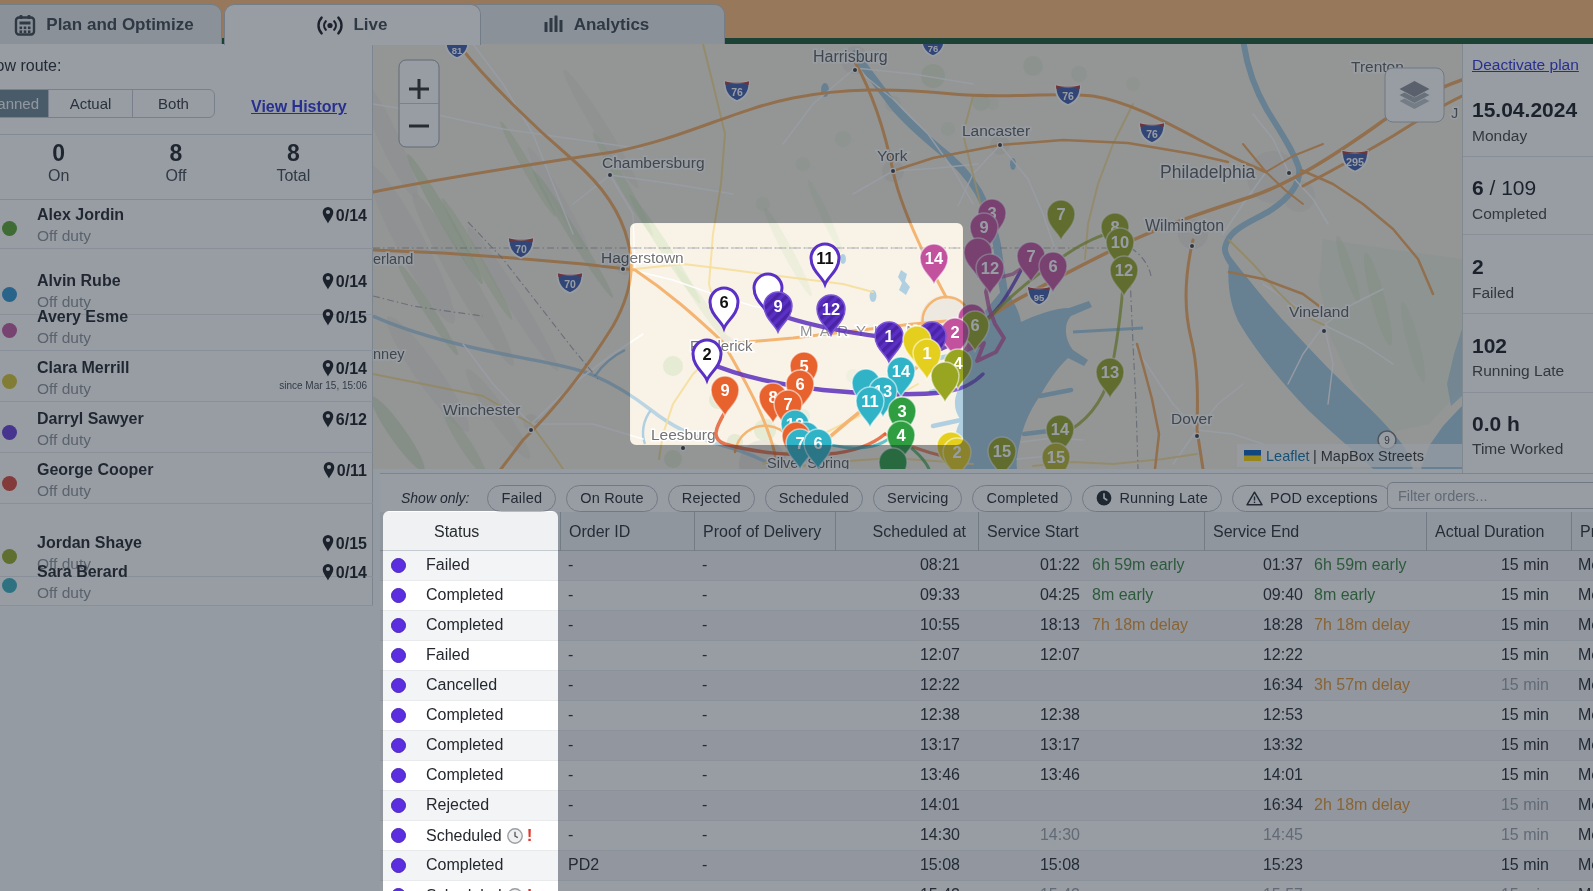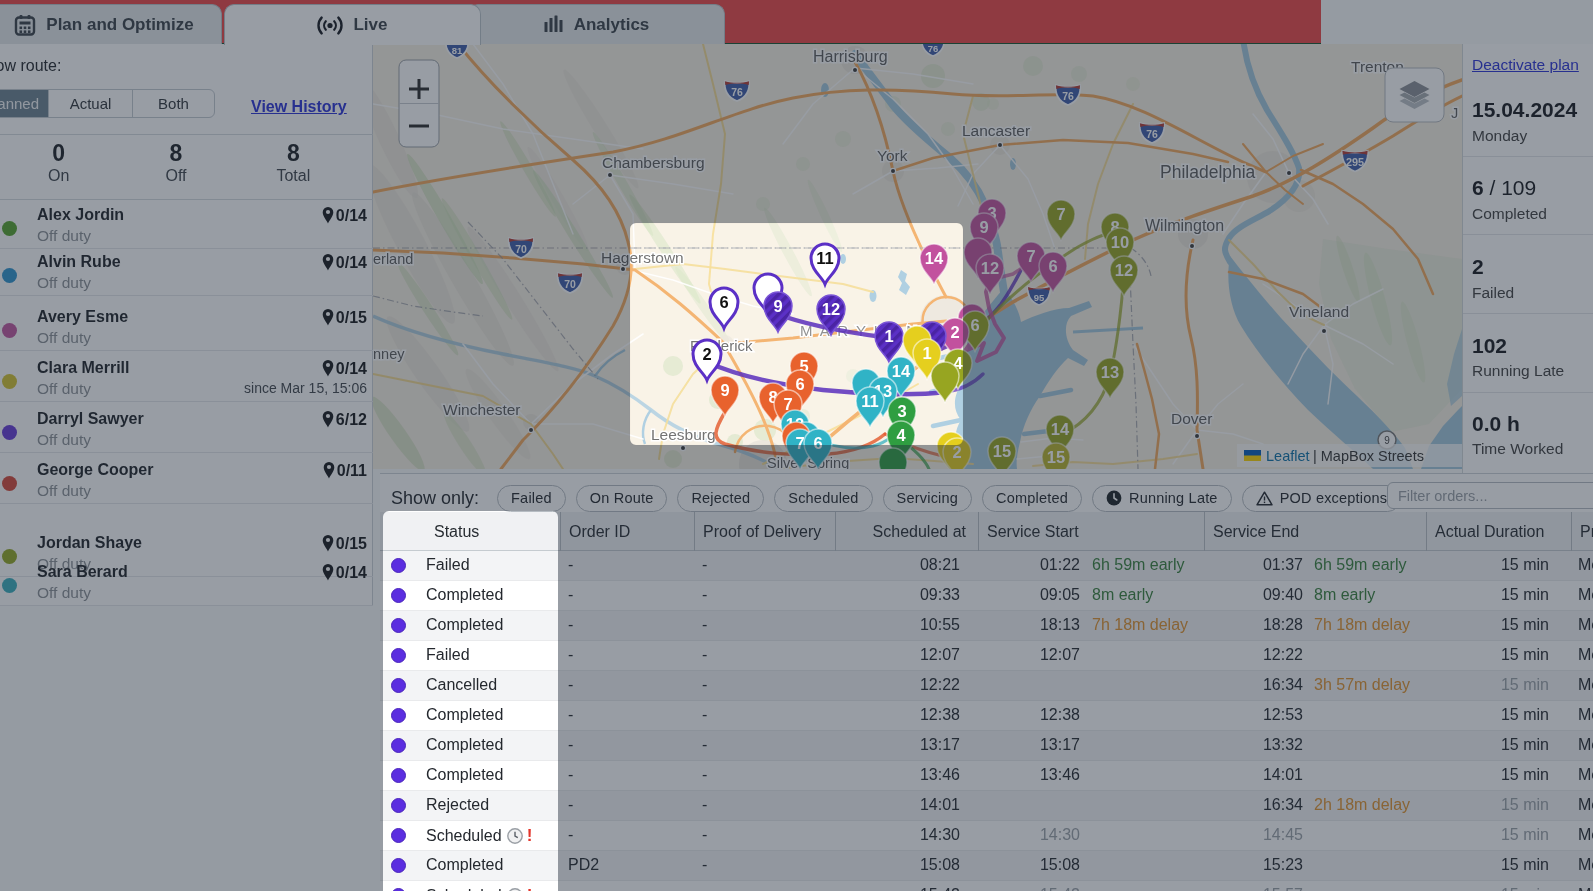--- a/index.html
+++ b/index.html
@@ -1,20 +1,20 @@
 <!DOCTYPE html>
 <html><head><meta charset="utf-8">
 <style>
 *{margin:0;padding:0;box-sizing:border-box;}
 html,body{width:1593px;height:891px;overflow:hidden;}
 body{font-family:"Liberation Sans",sans-serif;background:#fafbfc;position:relative;}
 #page{position:absolute;left:0;top:0;width:1593px;height:891px;}
 
 
-#tabbar{position:absolute;left:0;top:0;width:1321px;height:44px;background:#ef4444;border-bottom:1px solid #14532d;}
+#tabbar{position:absolute;left:0;top:0;width:1593px;height:44px;background:#fdba74;border-bottom:6px solid #14532d;}
 .tab{position:absolute;top:4px;height:40px;border:1px solid #bac3c9;border-bottom:none;border-radius:10px 10px 0 0;display:flex;align-items:center;justify-content:center;gap:10px;font-size:17px;font-weight:bold;color:#394149;background:#e4e8ea;}
 .tab.active{background:#fff;height:41px;z-index:2;}
 #tab1{left:-14px;width:236px;}
 #tab2{left:224px;width:257px;}
 #tab3{left:468px;width:257px;}
 
 
 #sidebar{position:absolute;left:0;top:44px;width:373px;height:562px;background:#fff;border-right:1px solid #ccd2d7;border-bottom:1px solid #ccd2d7;}
 #showroute{position:absolute;left:-24px;top:13px;font-size:16px;color:#23272c;}
 #seg{position:absolute;left:-26px;top:45px;height:29px;display:flex;border:1px solid #c3cad0;border-radius:6px;overflow:hidden;background:#fff;}
@@ -24,37 +24,37 @@
 #stats{position:absolute;left:0;top:90px;width:352px;height:64px;background:#fff;display:flex;text-align:center;}
 #stats:before{content:"";position:absolute;left:0;top:0;width:373px;height:64px;border-top:1px solid #d6dbdf;border-bottom:1px solid #d6dbdf;}
 #stats .st{flex:1;padding-top:6px;}
 #stats b{font-size:23px;color:#1b1f24;display:block;line-height:27px;}
 #stats span{font-size:16px;color:#3d434a;}
 .drow{position:absolute;left:0;width:373px;height:51px;border-bottom:1px solid #e4e7ea;}
 .ddot{position:absolute;left:2px;top:23px;width:15px;height:15px;border-radius:50%;}
 .dname{position:absolute;left:37px;top:8px;font-size:16px;font-weight:bold;color:#1d2126;}
 .dduty{position:absolute;left:37px;top:29px;font-size:15.5px;color:#8b9096;}
 .dcnt{position:absolute;right:6px;top:8px;font-size:16px;font-weight:bold;color:#15181c;}
-.dsince{position:absolute;right:6px;top:29px;font-size:14px;color:#41464d;}
+.dsince{position:absolute;right:6px;top:29px;font-size:10px;color:#41464d;}
 .dpin{display:inline-block;vertical-align:-3px;margin-right:2px;}
 
 
 #map{position:absolute;left:373px;top:44px;width:1089px;height:425px;overflow:hidden;background:#f8f1e4;}
 
 
 #rpanel{position:absolute;left:1462px;top:44px;width:131px;height:429px;background:#fff;border-left:1px solid #d2d7da;}
 #rpanel .big{position:absolute;left:9px;font-size:21px;font-weight:bold;color:#15181d;white-space:nowrap;}
 #rpanel .sm{position:absolute;left:9px;font-size:15.5px;color:#404040;white-space:nowrap;}
 #rpanel .dv{position:absolute;left:0;width:131px;border-top:1px solid #e2e5e8;}
 #deact{position:absolute;left:9px;top:12px;font-size:15.5px;color:#2a31d8;text-decoration:underline;white-space:nowrap;}
 
 
 #bottom{position:absolute;left:380px;top:473px;width:1213px;height:418px;background:#fff;border-top:1px solid #ccd2d7;}
 #chips{position:absolute;left:0;top:5px;width:1213px;height:38px;display:flex;align-items:center;}
-#chips .lbl{font-size:18px;color:#23272c;margin-left:11px;}
+#chips .lbl{font-size:14px;color:#23272c;margin-left:21px;font-style:italic;}
 .chip{display:inline-flex;align-items:center;gap:7px;height:27px;padding:0 13px;border:1px solid #b6bcc2;border-radius:14px;font-size:14.5px;color:#23272c;margin-left:10px;background:#fff;white-space:nowrap;letter-spacing:0.2px;}
 #filter{position:absolute;left:1007px;top:8px;width:230px;height:27px;border:1px solid #b6bcc2;border-radius:6px;font-size:14.5px;color:#999fa6;padding-left:10px;display:flex;align-items:center;background:#fff;}
 
 #thead{position:absolute;left:0;top:38px;width:1213px;height:39px;background:#f0f1f3;border-bottom:1px solid #c5cbd0;}
 #thead .hc{position:absolute;top:0;height:39px;display:flex;align-items:center;font-size:16px;color:#272c31;border-left:1px solid #b9bfc5;padding-left:8px;}
 #tbody{position:absolute;left:0;top:77px;width:1213px;height:341px;overflow:hidden;}
 .trow{position:absolute;left:0;width:1213px;height:30px;font-size:16px;color:#24282e;border-bottom:1px solid #e9eaec;box-sizing:border-box;}
 .trow.odd{background:#f3f4f6;}
 .tdot{position:absolute;left:11px;top:7px;width:15px;height:15px;border-radius:50%;background:#5b2ee0;border:1px solid #4a25bd;box-sizing:border-box;}
 .c1{position:absolute;left:46px;top:5px;}
@@ -136,21 +136,21 @@
         <div class="drow" style="top:154px;padding-left:20px;">
     <div class="ddot" style="background:#56a32c;"></div>
     <div class="dname">Alex Jordin</div>
     <div class="dduty">Off duty</div>
     <div class="dcnt"><svg class="dpin" width="12" height="18" viewBox="0 0 12 18">
               <path d="M6 17.5C4.8 14.3 0.7 10.6 0.7 6.3a5.3 5.3 0 1 1 10.6 0c0 4.3-4.1 8-5.3 11.2Z" fill="#15181c"></path>
               <circle cx="6" cy="6" r="2.1" fill="#fff"></circle>
             </svg>0/14</div>
 
   </div>
-        <div class="drow" style="top:201px;">
+        <div class="drow" style="top:220px;">
     <div class="ddot" style="background:#2d93cf;"></div>
     <div class="dname">Alvin Rube</div>
     <div class="dduty">Off duty</div>
     <div class="dcnt"><svg class="dpin" width="12" height="18" viewBox="0 0 12 18">
               <path d="M6 17.5C4.8 14.3 0.7 10.6 0.7 6.3a5.3 5.3 0 1 1 10.6 0c0 4.3-4.1 8-5.3 11.2Z" fill="#15181c"></path>
               <circle cx="6" cy="6" r="2.1" fill="#fff"></circle>
             </svg>0/14</div>
 
   </div>
         <div class="drow" style="top:256px;">
@@ -711,21 +711,21 @@
           <span class="c6n green">6h 59m early</span>
    <span class="c7 ">15 min</span>
    <span class="c8">Me</span>
   </div>
         <div class="trow" style="top:30px;">
    <span class="tdot"></span>
    <span class="c1">Completed</span>
    <span class="c2">-</span>
    <span class="c3">-</span>
    <span class="c4">09:33</span>
-   <span class="c5t ">09:05</span>
+   <span class="c5t ">04:25</span>
           <span class="c5n green">8m early</span>
    <span class="c6t ">09:40</span>
           <span class="c6n green">8m early</span>
    <span class="c7 ">15 min</span>
    <span class="c8">Me</span>
   </div>
         <div class="trow odd" style="top:60px;">
    <span class="tdot"></span>
    <span class="c1">Completed</span>
    <span class="c2">-</span>

